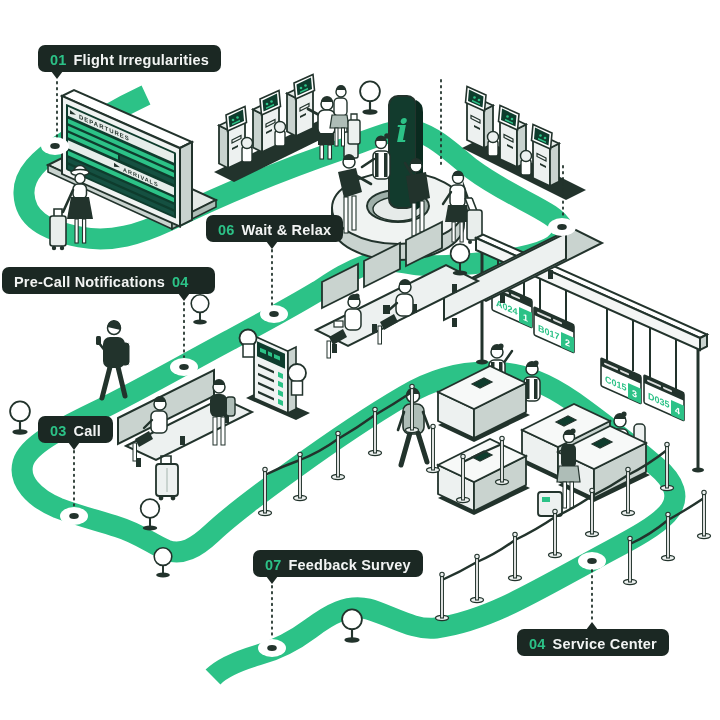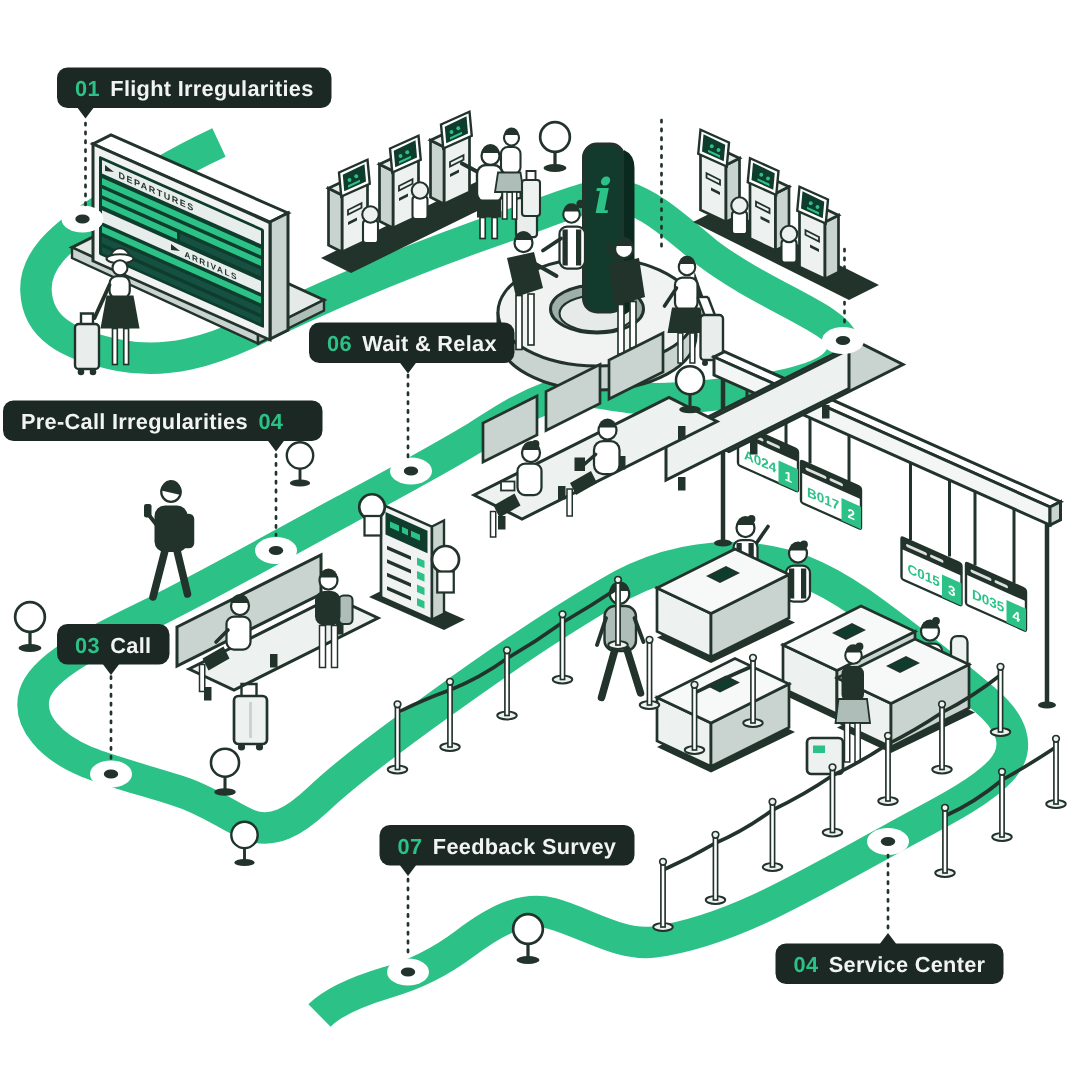--- a/index.html
+++ b/index.html
@@ -502,21 +502,21 @@
   </g>
 </svg>
 
 <div class="callout" style="left:38px;top:45px;--px:13px">
   <span class="num">01</span><span>Flight Irregularities</span>
 </div>
 <div class="callout" style="left:206px;top:215px;--px:60px">
   <span class="num">06</span><span>Wait &amp; Relax</span>
 </div>
 <div class="callout num-after" style="left:2px;top:267px;--px:176px">
-  <span>Pre-Call Irregularities</span><span class="num">04</span>
+  <span>Pre-Call Notifications</span><span class="num">04</span>
 </div>
 <div class="callout" style="left:38px;top:416px;--px:30px">
   <span class="num">03</span><span>Call</span>
 </div>
 <div class="callout point-up" style="left:517px;top:629px;--px:69px">
   <span class="num">04</span><span>Service Center</span>
 </div>
 <div class="callout" style="left:253px;top:550px;--px:13px">
   <span class="num">07</span><span>Feedback Survey</span>
 </div>

